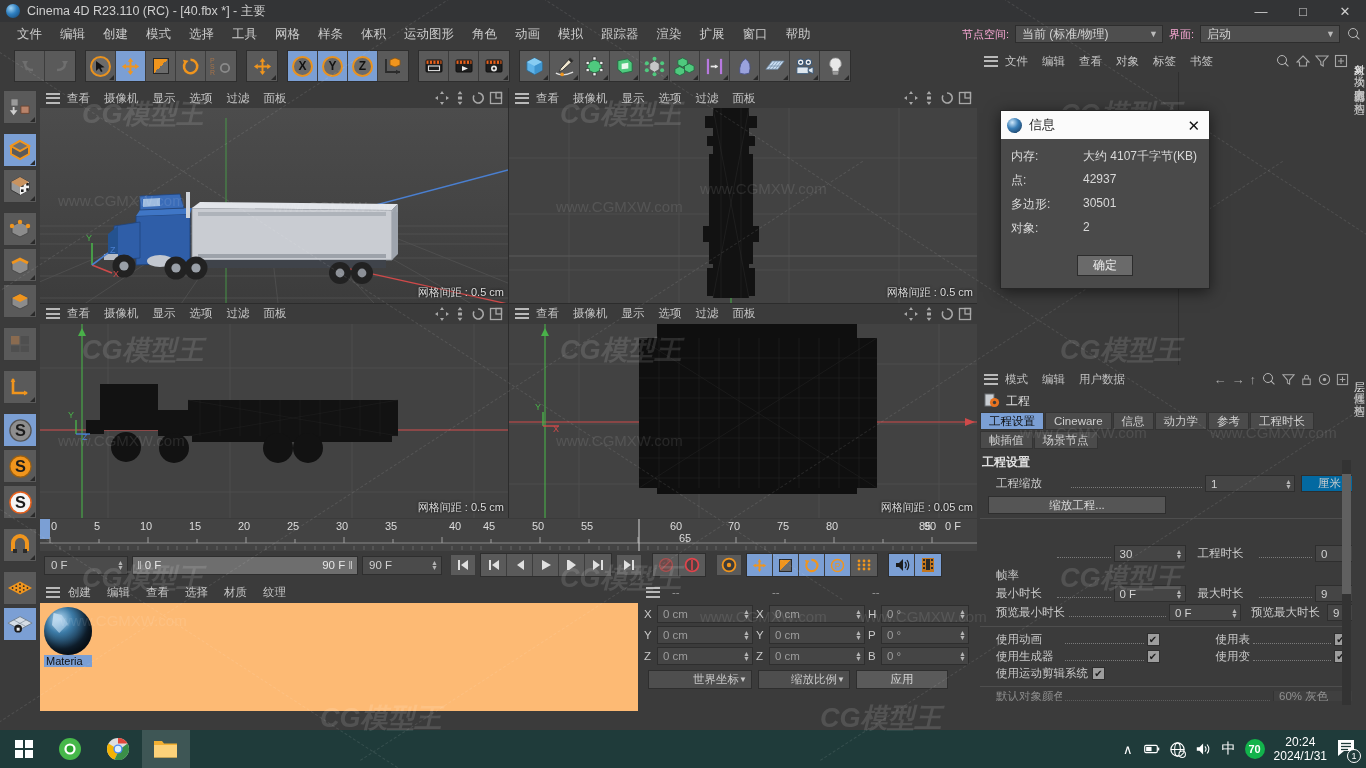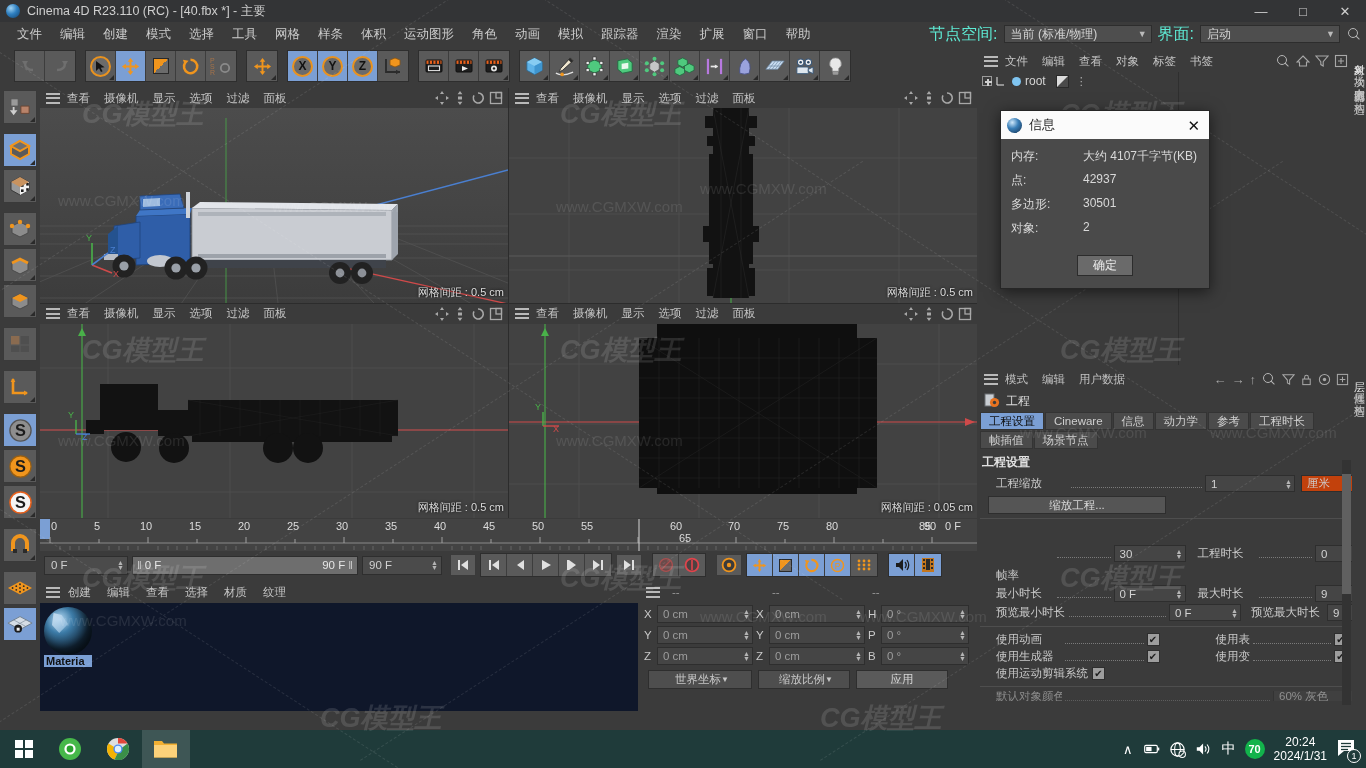--- a/index.html
+++ b/index.html
@@ -27,21 +27,21 @@
     color:#cfcfcf;font-size:13px;
   }
 
   
   .menubar{
     height:24px;background:#3b3b3b;display:flex;align-items:center;
     padding-left:8px;gap:0;
   }
   .menubar .mi{ padding:2px 9px; color:#cccccc; font-size:12.5px; white-space:nowrap;}
   .menuright{ margin-left:auto; display:flex; align-items:center; gap:6px; padding-right:4px;}
-  .menuright .lbl{ color:#5eead4; font-size:16px; }
+  .menuright .lbl{ color:#f9a8d4; font-size:11px; }
   .ddown{
     background:#4e4e4e; border:1px solid #2d2d2d; height:18px; min-width:60px;
     display:flex;align-items:center;justify-content:space-between;
     padding:0 4px 0 6px; color:#d4d4d4;font-size:12px;
   }
   .ddown .cv{ font-size:9px; color:#bbb; margin-left:8px;}
   .sicon{ width:16px;height:16px;position:relative; }
   .sicon::before{
     content:""; position:absolute; width:8px;height:8px;border:1.4px solid #b5b5b5;
     border-radius:50%; left:2px;top:2px;
@@ -147,21 +147,21 @@
   
   .matpanel{
     position:absolute;left:40px;top:581px;width:598px;height:130px;background:#3b3b3b;
   }
   .panelhead{
     height:22px;background:#3b3b3b;display:flex;align-items:center;padding-left:6px;
   }
   .panelhead .hm{ color:#c3c3c3;font-size:11.5px;padding:0 8px;}
   .hamb{ width:14px;height:11px;display:flex;flex-direction:column;justify-content:space-between;flex:none;}
   .hamb i{ display:block;height:2px;background:#b9b9b9;}
-  .matbody{ position:absolute;left:0;right:0;top:22px;bottom:0;background:#0f172a;padding:4px;font-weight:bold;}
+  .matbody{ position:absolute;left:0;right:0;top:22px;bottom:0;background:#fdba74;padding:4px;}
   .matchip{ width:48px; }
   .matsphere{
     width:48px;height:48px;border-radius:50%;
     background:
       radial-gradient(circle at 32% 26%, #b9dcf5 0%, #3d7ca8 28%, #14293c 62%, #0a1520 100%);
     box-shadow:inset -4px -6px 10px rgba(0,0,0,.6);
     position:relative;
   }
   .matsphere::after{
     content:"";position:absolute;left:8px;top:6px;width:16px;height:20px;
@@ -182,21 +182,21 @@
   .coordgrid{ padding:2px 4px; }
   .crow{ display:flex;align-items:center;gap:3px;margin-bottom:3px;}
   .clbl{ width:10px;color:#c9c9c9;font-size:11.5px;flex:none;}
   .cfield{
     height:18px;background:#454545;border:1px solid #2e2e2e;display:flex;align-items:center;
     justify-content:space-between;padding:0 2px 0 5px;color:#9d9d9d;font-size:11.5px;
   }
   .crow2{ display:flex;gap:6px;padding:2px 4px;align-items:center;}
   .cdd{
     height:19px;background:#4e4e4e;border:1px solid #2e2e2e;display:flex;align-items:center;
-    justify-content:center;padding:0 4px 0 8px;color:#c6c6c6;font-size:11.5px;
+    justify-content:flex-end;padding:0 4px 0 8px;color:#c6c6c6;font-size:11.5px;
   }
   .applybtn{
     height:19px;background:#5a5a5a;border:1px solid #2e2e2e;display:flex;align-items:center;
     justify-content:center;color:#d8d8d8;font-size:11.5px;
   }
 
   
   .objmgr{ position:absolute;left:978px;top:50px;width:375px;height:315px;background:#3b3b3b; }
   .objhead{ height:22px;display:flex;align-items:center;padding-left:6px; }
   .objhead .hm{ color:#c3c3c3;font-size:11.5px;padding:0 7px;}
@@ -232,22 +232,22 @@
   .atab.on{ background:#7b9fd4;color:#0f0f0f; }
   .sechdr{ font-size:12px;color:#e2e2e2;padding:4px 0 3px 4px;font-weight:bold;}
   .prow{ display:flex;align-items:center;padding:1px 0 1px 4px;font-size:11.5px;}
   .plabel{ color:#c9c9c9;white-space:nowrap;overflow:hidden; }
   .dots{ flex:1;border-bottom:1px dotted #7a7a7a;margin:0 3px;height:9px;min-width:4px;}
   .pfield{
     height:17px;background:#454545;border:1px solid #2e2e2e;display:flex;align-items:center;
     justify-content:space-between;padding:0 2px 0 5px;color:#d2d2d2;font-size:11.5px;
   }
   .punit{
-    height:17px;background:#c2410c;border:1px solid #2e2e2e;display:flex;align-items:center;
-    justify-content:space-between;padding:0 3px 0 5px;color:#cfcfcf;font-size:11.5px;width:52px;
+    height:17px;background:#0369a1;border:1px solid #2e2e2e;display:flex;align-items:center;
+    justify-content:flex-end;padding:0 3px 0 5px;color:#cfcfcf;font-size:11.5px;width:52px;
   }
   .bigbtn{
     height:18px;background:#555555;border:1px solid #2e2e2e;display:flex;align-items:center;
     justify-content:center;color:#d8d8d8;font-size:11.5px;margin:3px 4px;
   }
   .chk{
     width:13px;height:13px;background:#9d9d9d;border:1px solid #2e2e2e;flex:none;
     display:flex;align-items:center;justify-content:center;color:#1d1d1d;font-size:10px;font-weight:bold;
   }
   .chk.empty{ background:#3f3f3f; color:transparent;}
@@ -1155,21 +1155,21 @@
     </svg>
     <div style="position:absolute;left:0;top:1px;width:937px;height:16px;font-size:11px;color:#dcdcdc;">
       <span style="position:absolute;left:11px;">0</span>
       <span style="position:absolute;left:54px;">5</span>
       <span style="position:absolute;left:100px;text-align:right;">10</span>
       <span style="position:absolute;left:149px;">15</span>
       <span style="position:absolute;left:198px;">20</span>
       <span style="position:absolute;left:247px;">25</span>
       <span style="position:absolute;left:296px;">30</span>
       <span style="position:absolute;left:345px;">35</span>
-      <span style="position:absolute;left:394px;">40</span>
+      <span style="position:absolute;left:409px;">40</span>
       <span style="position:absolute;left:443px;">45</span>
       <span style="position:absolute;left:492px;">50</span>
       <span style="position:absolute;left:541px;">55</span>
       <span style="position:absolute;left:590px;margin-left:40px;">60</span>
       <span style="position:absolute;left:639px;margin-top:12px;">65</span>
       <span style="position:absolute;left:688px;">70</span>
       <span style="position:absolute;left:737px;">75</span>
       <span style="position:absolute;left:786px;">80</span>
       <span style="position:absolute;left:879px;">85</span>
       <span style="position:absolute;left:884px;">90</span>
@@ -1478,31 +1478,20 @@
             <path d="M1 2 H13 L8.2 7.6 V12 L5.8 10.6 V7.6 Z" stroke="#a8a8a8" stroke-width="1.1" fill="none"></path>
           </svg>
         <svg width="14" height="14" viewBox="0 0 14 14">
             <rect x="1.5" y="1.5" width="11" height="11" stroke="#a8a8a8" stroke-width="1.1" fill="none"></rect>
             <path d="M7 4 V10 M4 7 H10" stroke="#a8a8a8" stroke-width="1.1"></path>
           </svg>
       </span>
     </div>
     <div class="objbody">
       <div class="objcols"></div>
-      <div class="objrow">
-        <span class="plusbox"></span>
-        <svg width="12" height="12" viewBox="0 0 12 12">
-            <path d="M1 10 V2" stroke="#cfcfcf" stroke-width="1.2"></path>
-            <path d="M1 10 H8" stroke="#cfcfcf" stroke-width="1.2"></path>
-          </svg>
-        <span class="objdot"></span>
-        <span>root</span>
-        <span class="objtagbox" style="margin-left:6px;"></span>
-        <span style="color:#b0b0b0;font-size:11px;margin-left:3px;">⋮</span>
-      </div>
     </div>
   </div>
 
   <div class="attr">
     <div class="attrhead">
       <span class="hamb">
           <i></i>
           <i></i>
           <i></i>
         </span>

